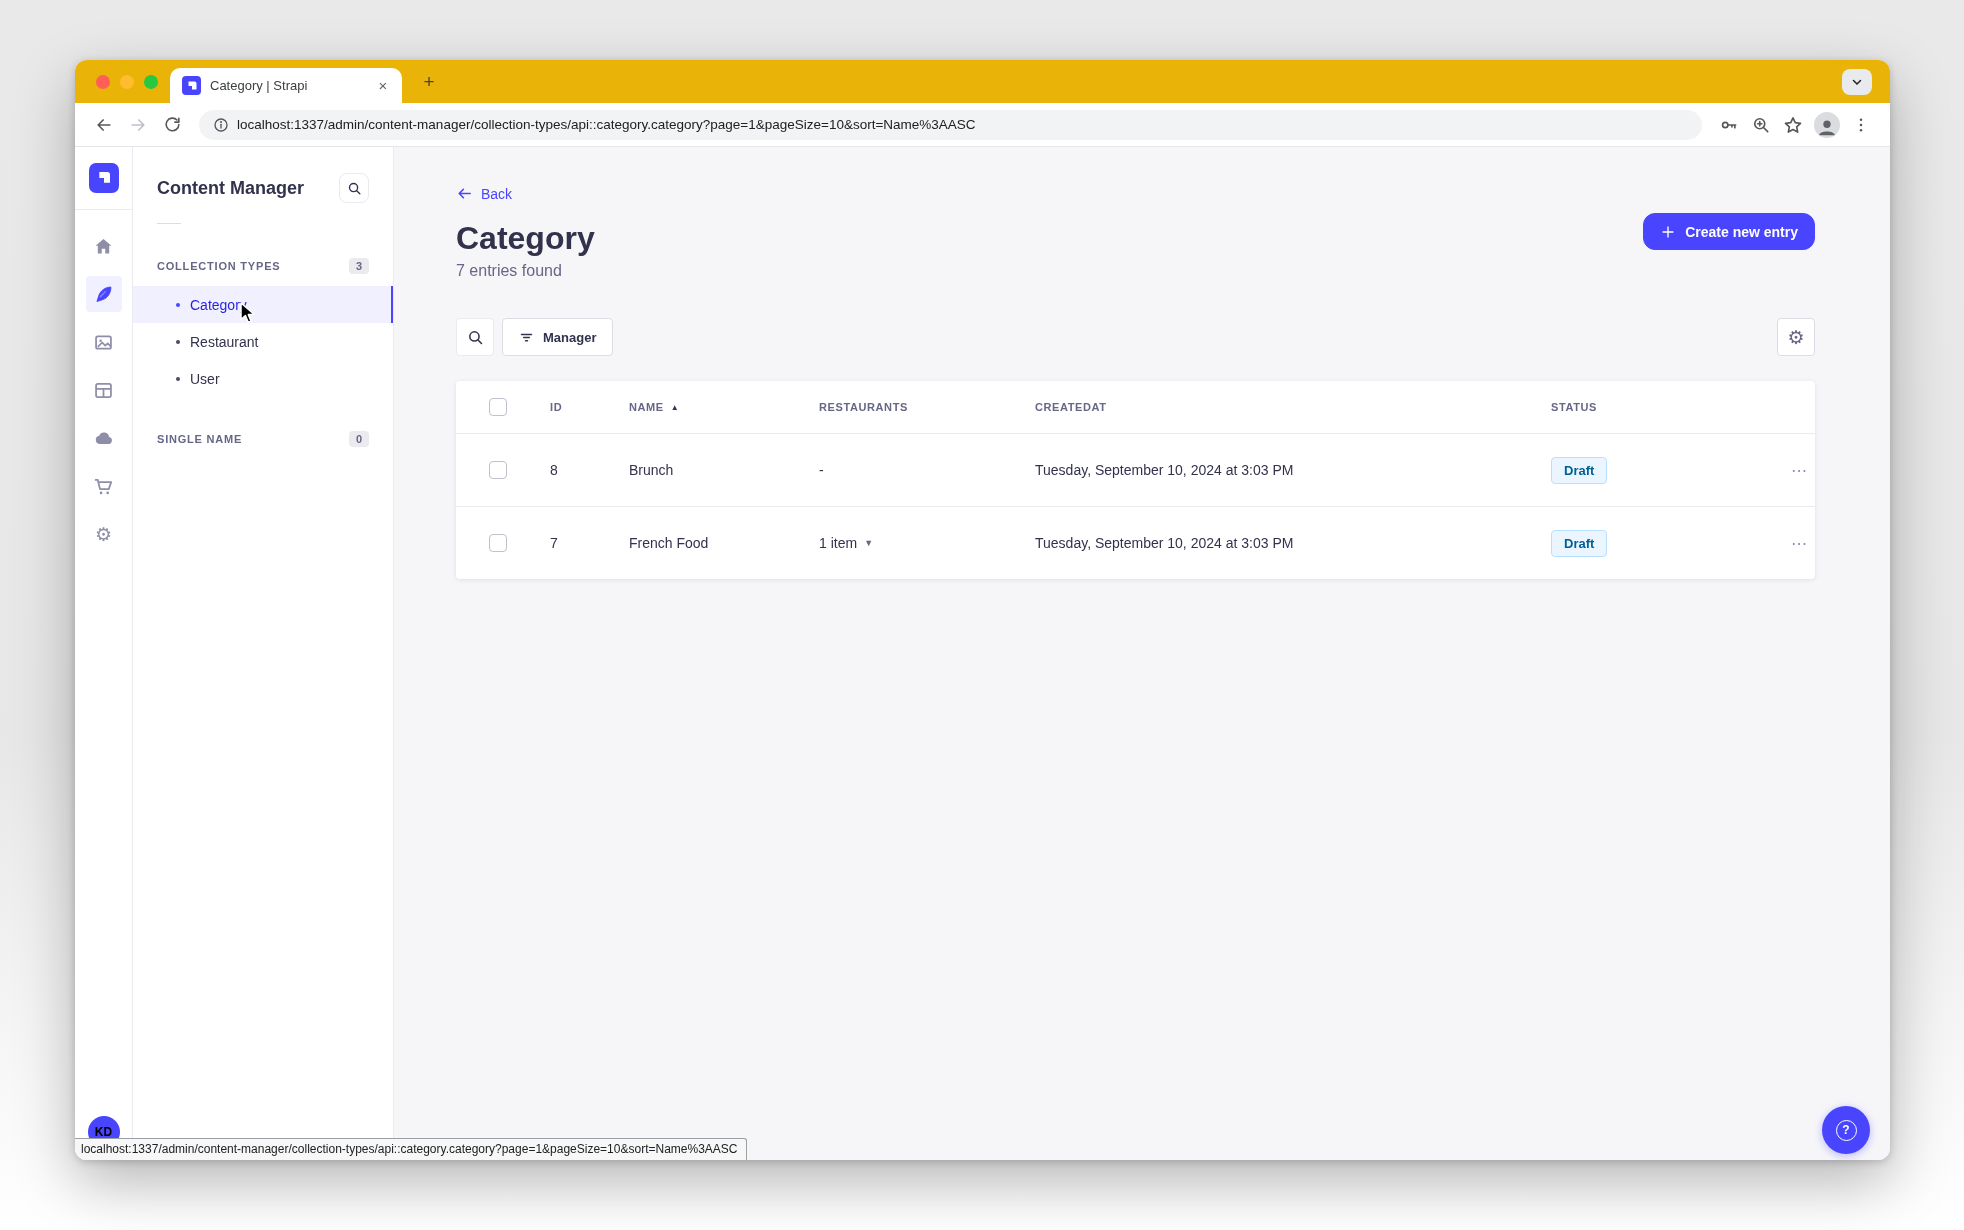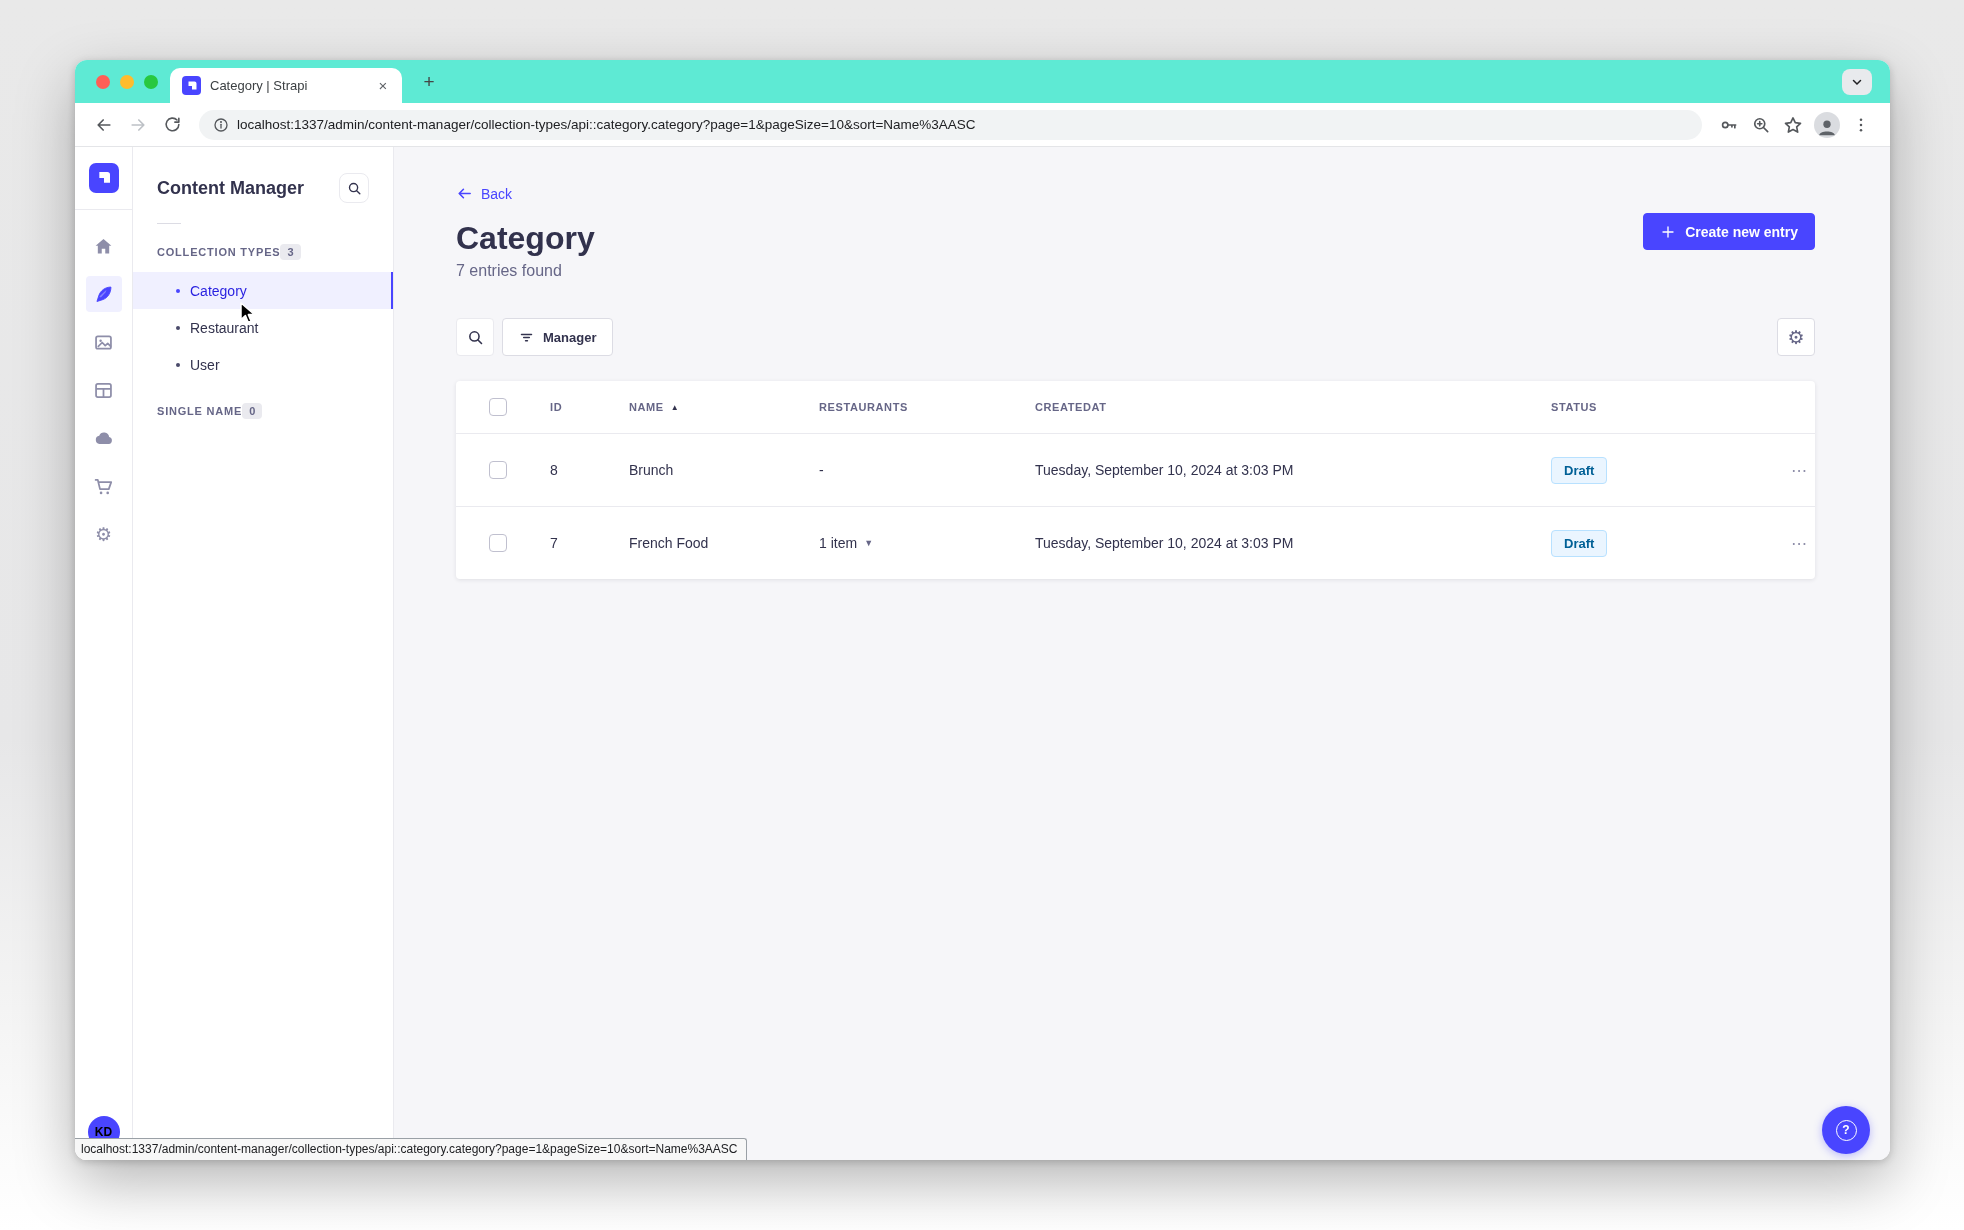--- a/index.html
+++ b/index.html
@@ -8,21 +8,21 @@
     font-family:"Liberation Sans","DejaVu Sans",sans-serif;
     background:linear-gradient(180deg,#e9e9e9 0%,#e7e7e8 60%,#f4f4f4 82%,#ffffff 100%);
     position:relative; color:#32324d;
   }
   .window {
     position:absolute; left:75px; top:60px; width:1815px; height:1100px;
     border-radius:12px; background:#fff; overflow:hidden;
     box-shadow:0 22px 60px rgba(0,0,0,.28), 0 2px 8px rgba(0,0,0,.18);
   }
   
-  .tabstrip { height:43px; background:#5eead4; display:flex; align-items:center; position:relative; }
+  .tabstrip { height:43px; background:#eab308; display:flex; align-items:center; position:relative; }
   .lights { display:flex; gap:10px; margin-left:21px; }
   .light { width:14px; height:14px; border-radius:50%; }
   .light.red{ background:#ff5f57; } .light.yellow{ background:#febc2e; } .light.green{ background:#28c840; }
   .tab {
     position:absolute; left:95px; bottom:0; width:232px; height:35px;
     background:#fff; border-radius:10px 10px 0 0; display:flex; align-items:center; padding:0 10px 0 12px;
   }
   .favicon { width:19px; height:19px; border-radius:4px; background:#4945ff; display:flex; align-items:center; justify-content:center; flex:none; }
   .tab-title { font-size:13px; color:#3c4043; margin-left:9px; flex:1; white-space:nowrap; overflow:hidden; }
   .tab-close { font-size:15px; color:#5f6368; width:18px; height:18px; display:flex; align-items:center; justify-content:center; border-radius:50%; }
@@ -44,37 +44,37 @@
   .rail-logo { width:30px; height:30px; border-radius:7px; background:#4945ff; display:flex; align-items:center; justify-content:center; }
   .rail-div { width:100%; height:1px; background:#eaeaef; margin:16px 0 12px; }
   .rail-btn { width:36px; height:36px; border-radius:4px; display:flex; align-items:center; justify-content:center; color:#8e8ea9; margin:6px 0; }
   .rail-btn.active { background:#f0f0ff; color:#4945ff; }
   .rail-avatar { margin-top:auto; margin-bottom:12px; width:32px; height:32px; border-radius:50%; background:#4945ff; color:#000000; font-size:12px; font-weight:700; display:flex; align-items:center; justify-content:center; }
   .sidebar { width:261px; background:#fff; border-right:1px solid #eaeaef; padding-top:26px; flex:none; }
   .sb-head { display:flex; align-items:center; justify-content:space-between; padding:0 24px; }
   .sb-title { font-size:18px; font-weight:700; color:#32324d; }
   .sb-search { width:30px; height:30px; border:1px solid #eaeaef; border-radius:8px; background:#fff; display:flex; align-items:center; justify-content:center; color:#32324d; }
   .sb-div { width:24px; height:1px; background:#dcdce4; margin:20px 0 0 24px; }
-  .sb-section { display:flex; align-items:center; justify-content:flex-start; padding:0 24px; margin-top:20px; }
+  .sb-section { display:flex; align-items:center; justify-content:space-between; padding:0 24px; margin-top:34px; }
   .sb-section-label { font-size:11px; font-weight:700; letter-spacing:.8px; color:#666687; }
   .sb-badge { background:#eaeaef; color:#666687; font-size:11px; font-weight:600; border-radius:4px; padding:2px 7px; }
   .sb-items { margin-top:12px; }
   .sb-item { height:37px; display:flex; align-items:center; padding-left:43px; font-size:14px; color:#32324d; position:relative; }
   .sb-item .dot { width:4px; height:4px; border-radius:50%; background:#4a4a6a; margin-right:10px; }
   .sb-item.active { background:#f0f0ff; color:#271fe0; font-weight:500; }
   .sb-item.active .dot { background:#4945ff; }
   .sb-item.active::after { content:""; position:absolute; right:0; top:0; bottom:0; width:2px; background:#4945ff; }
   
   .main { flex:1; padding:38px 75px 0 62px; position:relative; min-width:0; }
   .back { display:inline-flex; align-items:center; gap:8px; color:#4945ff; font-size:14px; font-weight:500; }
   .page-title { font-size:32px; font-weight:700; color:#32324d; margin-top:14px; }
   .page-sub { font-size:16px; color:#666687; margin-top:5px; }
   .create-btn {
     position:absolute; top:66px; right:75px; height:37px; background:#4945ff; border:1px solid #4945ff;
-    color:#fff; font-size:14px; font-weight:600; border-radius:4px; padding:0 16px;
+    color:#fff; font-size:14px; font-weight:600; border-radius:12px; padding:0 16px;
     display:flex; align-items:center; gap:9px;
   }
   .actions { display:flex; align-items:center; margin-top:38px; gap:8px; }
   .icon-btn38 { width:38px; height:38px; background:#fff; border:1px solid #dcdce4; border-radius:4px; display:flex; align-items:center; justify-content:center; color:#32324d; }
   .icon-btn38.borderless { border-color:#eaeaef; }
   .filters-btn { height:38px; background:#fff; border:1px solid #dcdce4; border-radius:4px; padding:0 16px; display:flex; align-items:center; gap:9px; font-size:13px; font-weight:600; color:#32324d; }
   .gear-right { margin-left:auto; }
   .table-card { margin-top:25px; background:#fff; border-radius:4px; box-shadow:0 1px 4px rgba(33,33,52,.1); }
   .trow { display:grid; grid-template-columns:94px 79px 190px 216px 516px 202px 1fr; align-items:center; }
   .trow.head { height:52px; }

